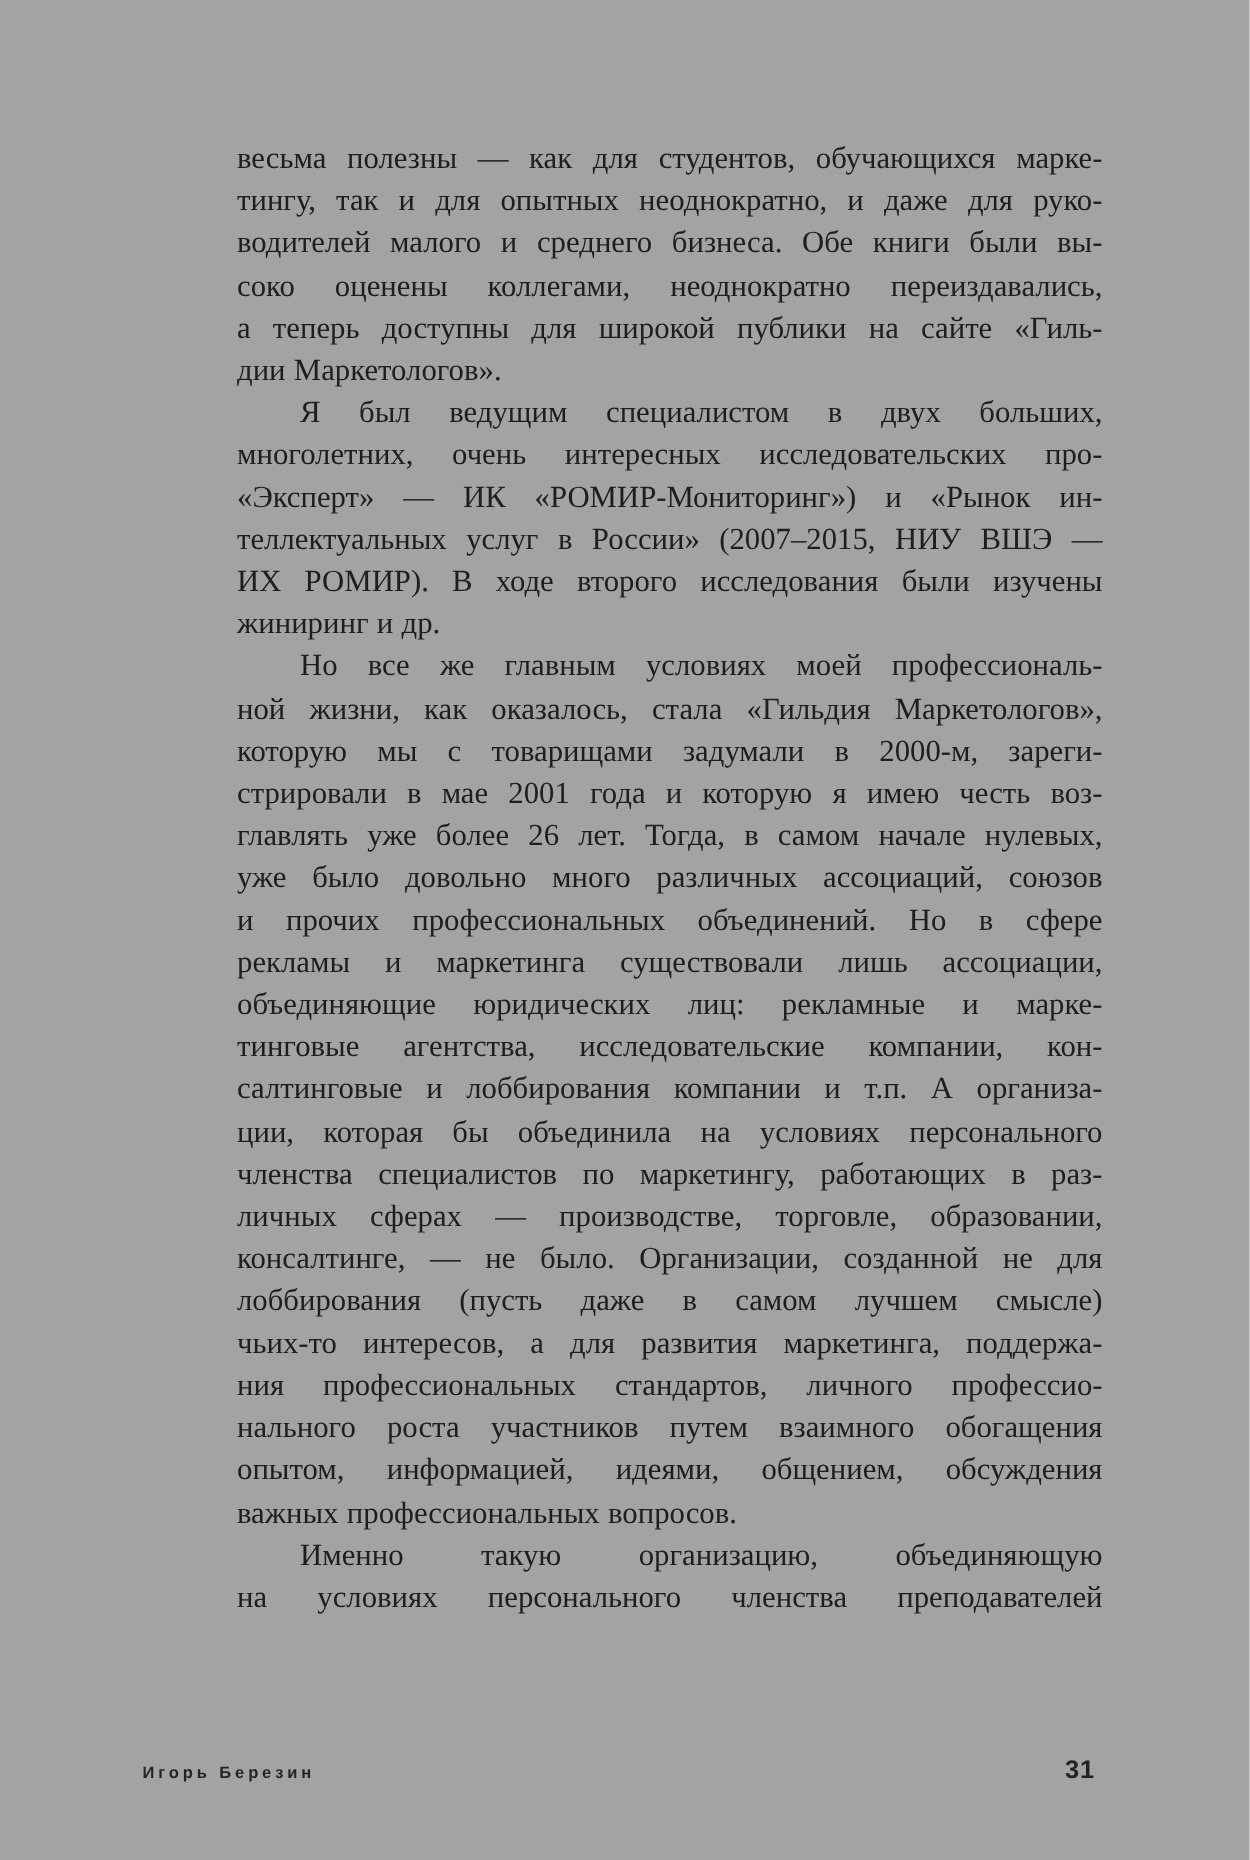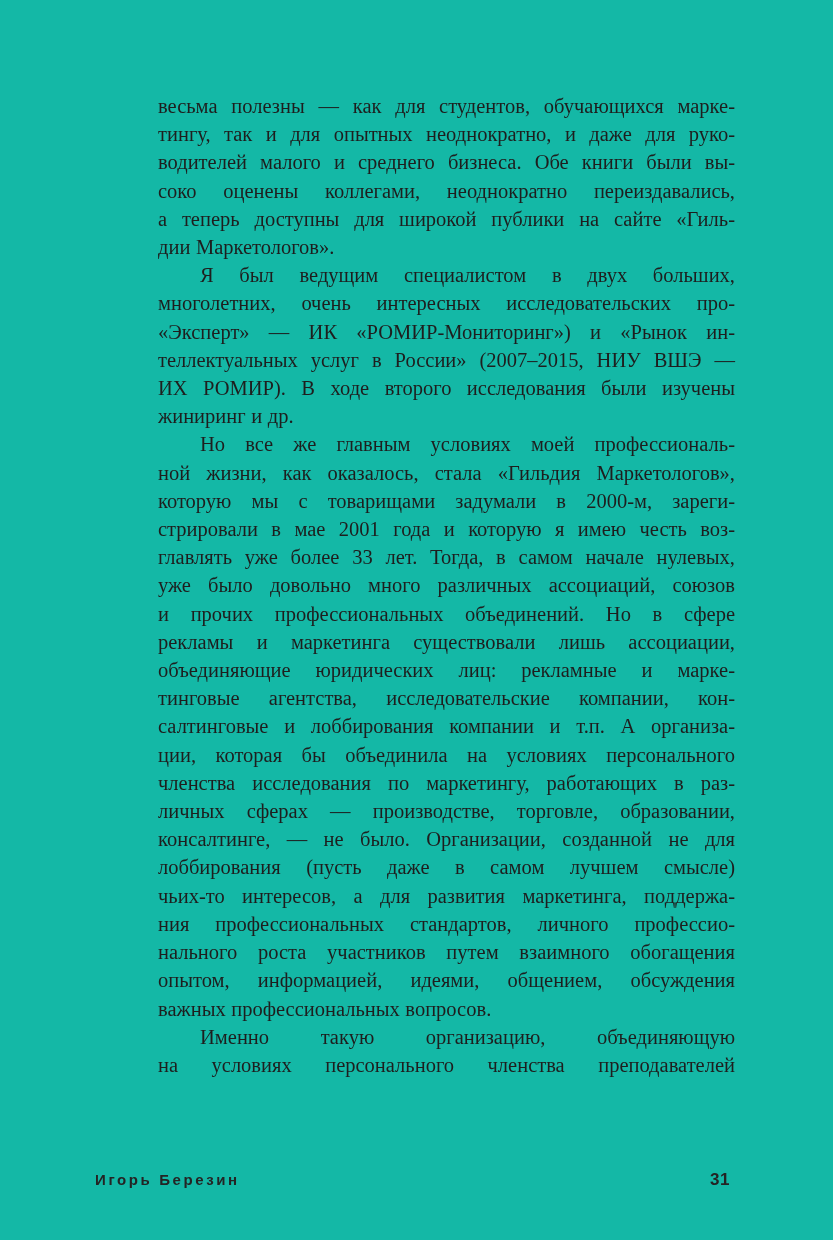--- a/index.html
+++ b/index.html
@@ -5,21 +5,21 @@
   html, body {
     margin: 0;
     padding: 0;
     background: #e9e9e9;
   }
   .page {
     position: relative;
     width: 833px;
     height: 1240px;
     margin: 0 auto;
-    background: #14b8a6;
+    background: #a3a3a3;
     overflow: hidden;
     font-family: "Liberation Serif", serif;
   }
   .text-block {
     position: absolute;
     left: 158px;
     top: 92px;
     width: 577px;
     color: #1e1e1e;
     font-size: 20.5px;
@@ -45,21 +45,21 @@
     left: 95px;
     top: 1170px;
     width: 635px;
     display: flex;
     justify-content: space-between;
     align-items: baseline;
     font-family: "Liberation Sans", sans-serif;
     color: #242424;
   }
   .footer .author {
-    font-size: 15px;
+    font-size: 11px;
     font-weight: 700;
     letter-spacing: 2.6px;
   }
   .footer .page-num {
     font-size: 17px;
     font-weight: 700;
     letter-spacing: 0.5px;
   }
 </style>
 </head>
@@ -82,29 +82,29 @@
         <div class="line">«Эксперт» — ИК «РОМИР-Мониторинг») и «Рынок ин-</div>
         <div class="line">теллектуальных услуг в России» (2007–2015, НИУ ВШЭ —</div>
         <div class="line">ИХ РОМИР). В ходе второго исследования были изучены</div>
         <div class="line last">жиниринг и др.</div>
       </div>
       <div class="para">
         <div class="line indent">Но все же главным условиях моей профессиональ-</div>
         <div class="line">ной жизни, как оказалось, стала «Гильдия Маркетологов»,</div>
         <div class="line">которую мы с товарищами задумали в 2000-м, зареги-</div>
         <div class="line">стрировали в мае 2001 года и которую я имею честь воз-</div>
-        <div class="line">главлять уже более 33 лет. Тогда, в самом начале нулевых,</div>
+        <div class="line">главлять уже более 26 лет. Тогда, в самом начале нулевых,</div>
         <div class="line">уже было довольно много различных ассоциаций, союзов</div>
         <div class="line">и прочих профессиональных объединений. Но в сфере</div>
         <div class="line">рекламы и маркетинга существовали лишь ассоциации,</div>
         <div class="line">объединяющие юридических лиц: рекламные и марке-</div>
         <div class="line">тинговые агентства, исследовательские компании, кон-</div>
         <div class="line">салтинговые и лоббирования компании и т.п. А организа-</div>
         <div class="line">ции, которая бы объединила на условиях персонального</div>
-        <div class="line">членства исследования по маркетингу, работающих в раз-</div>
+        <div class="line">членства специалистов по маркетингу, работающих в раз-</div>
         <div class="line">личных сферах — производстве, торговле, образовании,</div>
         <div class="line">консалтинге, — не было. Организации, созданной не для</div>
         <div class="line">лоббирования (пусть даже в самом лучшем смысле)</div>
         <div class="line">чьих-то интересов, а для развития маркетинга, поддержа-</div>
         <div class="line">ния профессиональных стандартов, личного профессио-</div>
         <div class="line">нального роста участников путем взаимного обогащения</div>
         <div class="line">опытом, информацией, идеями, общением, обсуждения</div>
         <div class="line last">важных профессиональных вопросов.</div>
       </div>
       <div class="para">

